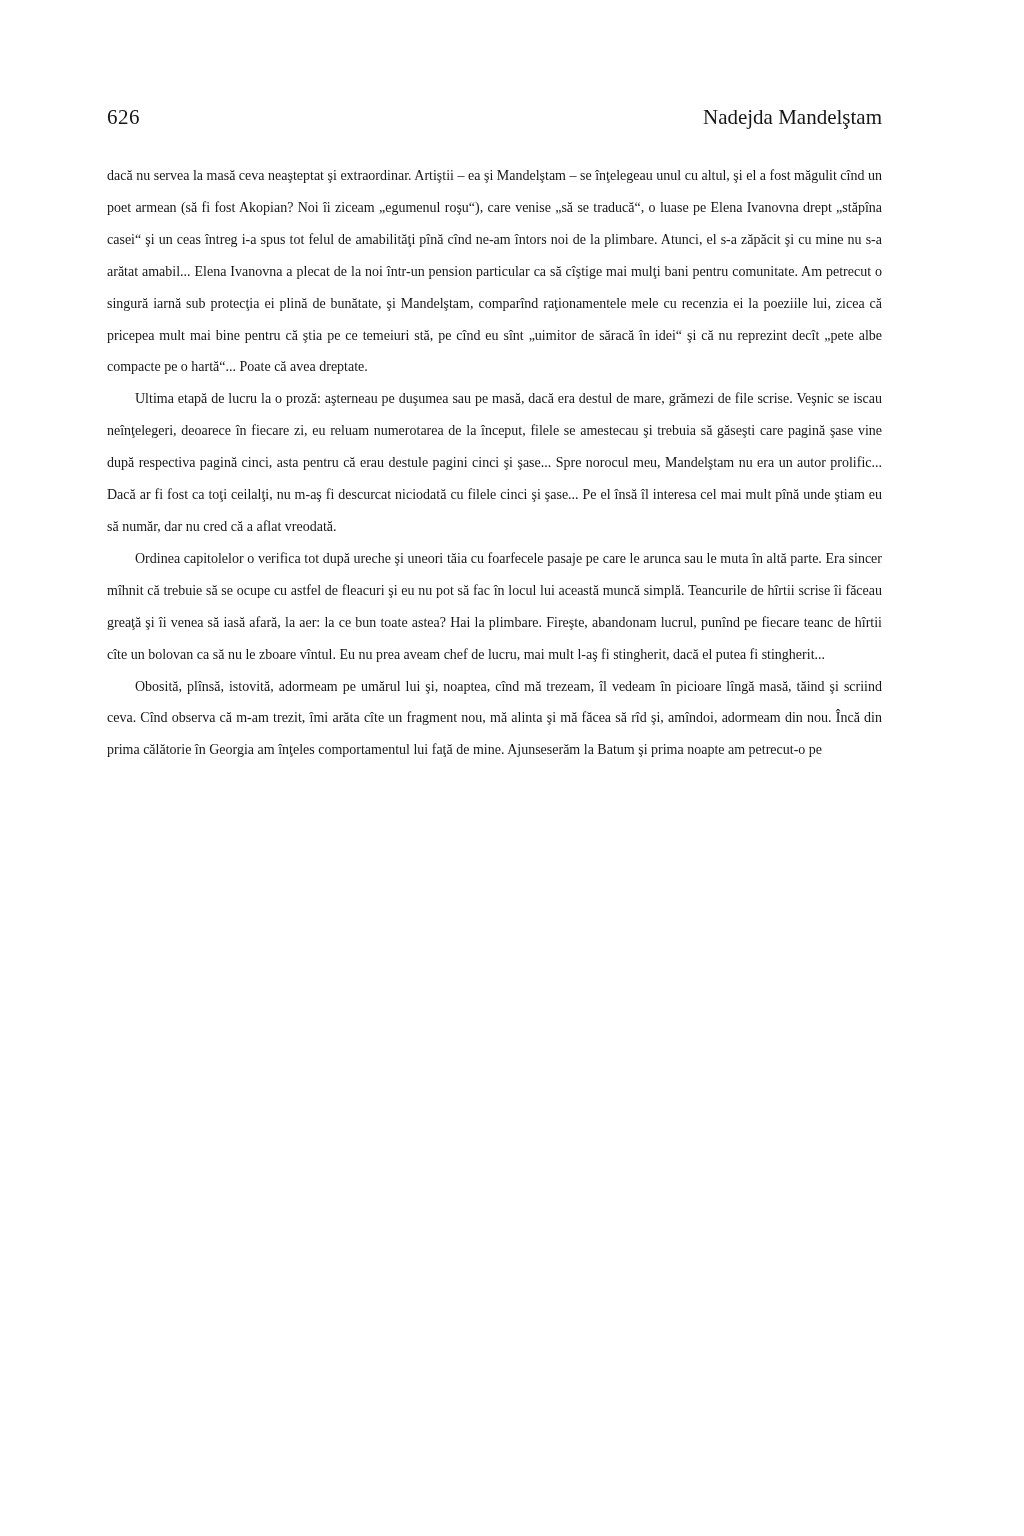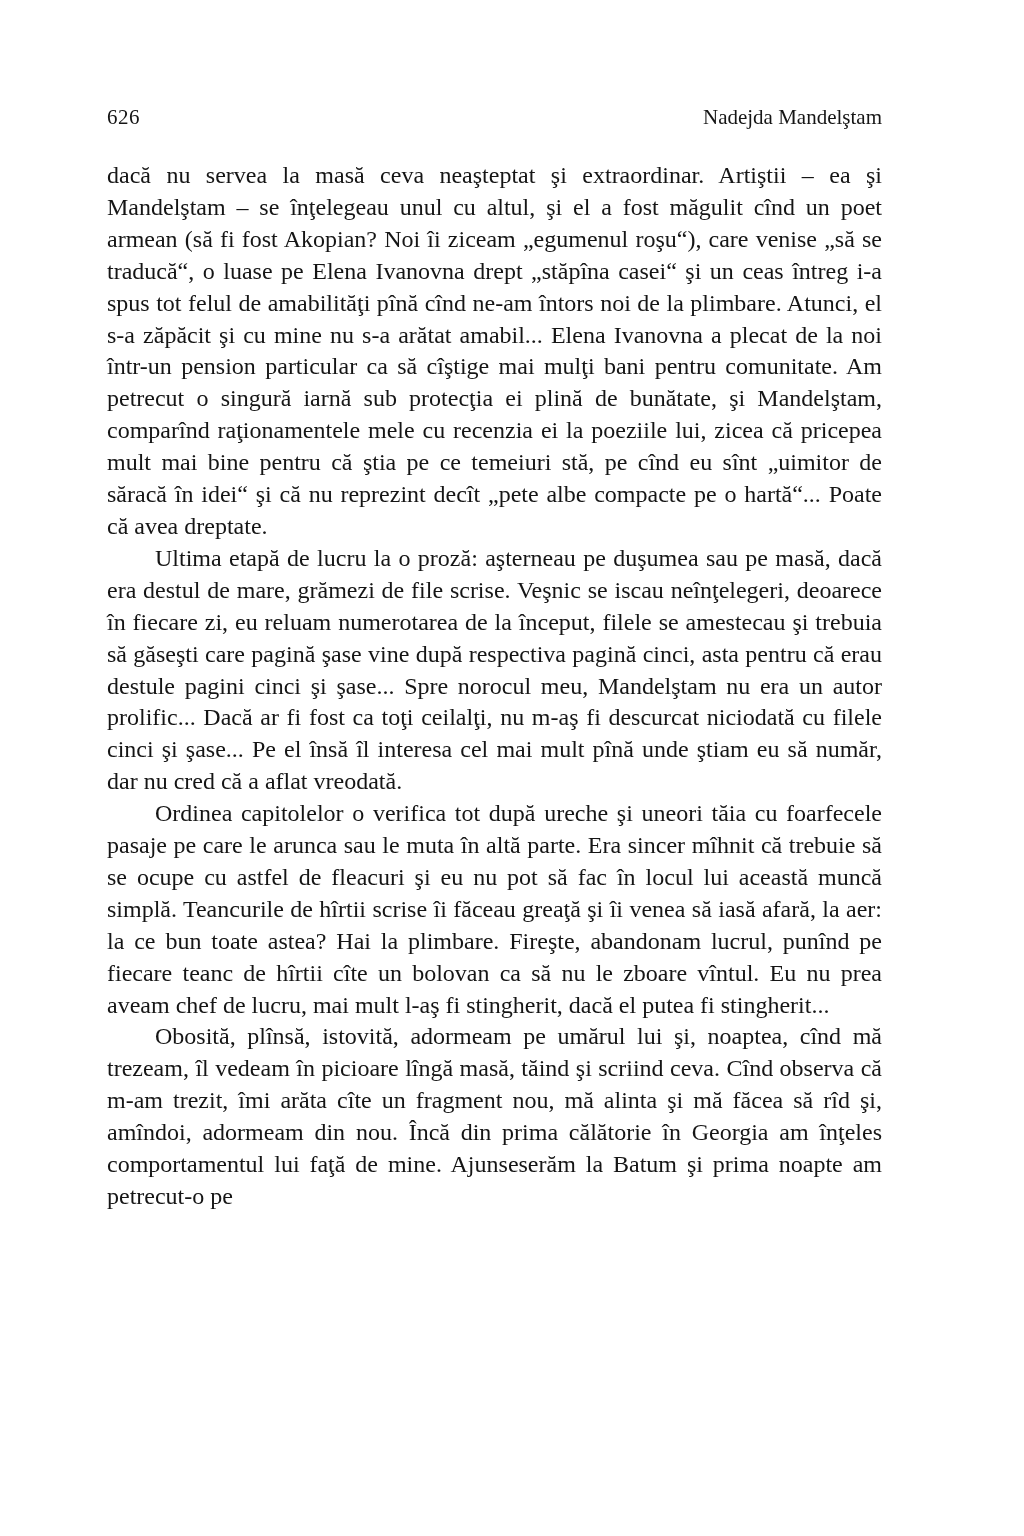--- a/index.html
+++ b/index.html
@@ -25,21 +25,21 @@
     font-size: 21px;
     line-height: 26px;
     margin-bottom: 30px;
   }
   .folio {
     letter-spacing: 0.5px;
   }
   .author {
   }
   .body-text {
-    font-size: 24px;
+    font-size: 14px;
     line-height: 31.9px;
     text-align: justify;
     text-justify: inter-word;
   }
   .para {
     margin: 0;
     text-indent: 2em;
   }
   .para.no-indent {
     text-indent: 0;

